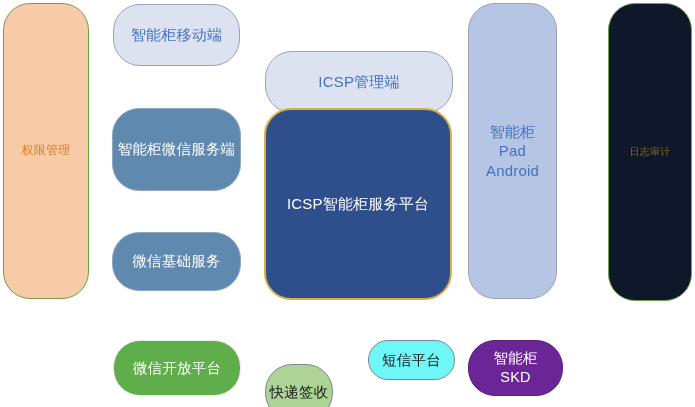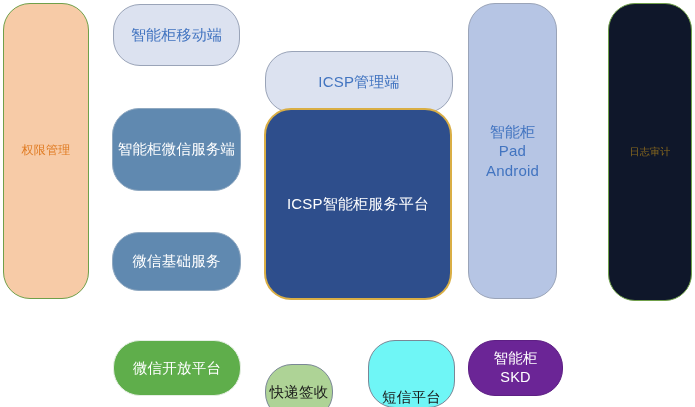--- a/index.html
+++ b/index.html
@@ -132,21 +132,21 @@
   </div>
 
   <div class="node n-core" style="left:264px; top:108px; width:188px; height:192px;">
     <span>ICSP智能柜服务平台</span>
   </div>
 
   <div class="node n-light-green" style="left:265px; top:340px; width:68px; height:56px;margin-top:24px;">
     <span>快递签收</span>
   </div>
 
-  <div class="node n-cyan" style="left:368px; top:340px; width:87px; height:68px;align-items:flex-end;">
+  <div class="node n-cyan" style="left:368px; top:340px; width:87px; height:40px;">
     <span>短信平台</span>
   </div>
 
   <div class="node n-purple" style="left:468px; top:340px; width:95px; height:56px;">
     <span>智能柜
 SKD</span>
   </div>
 
 </div>
 

